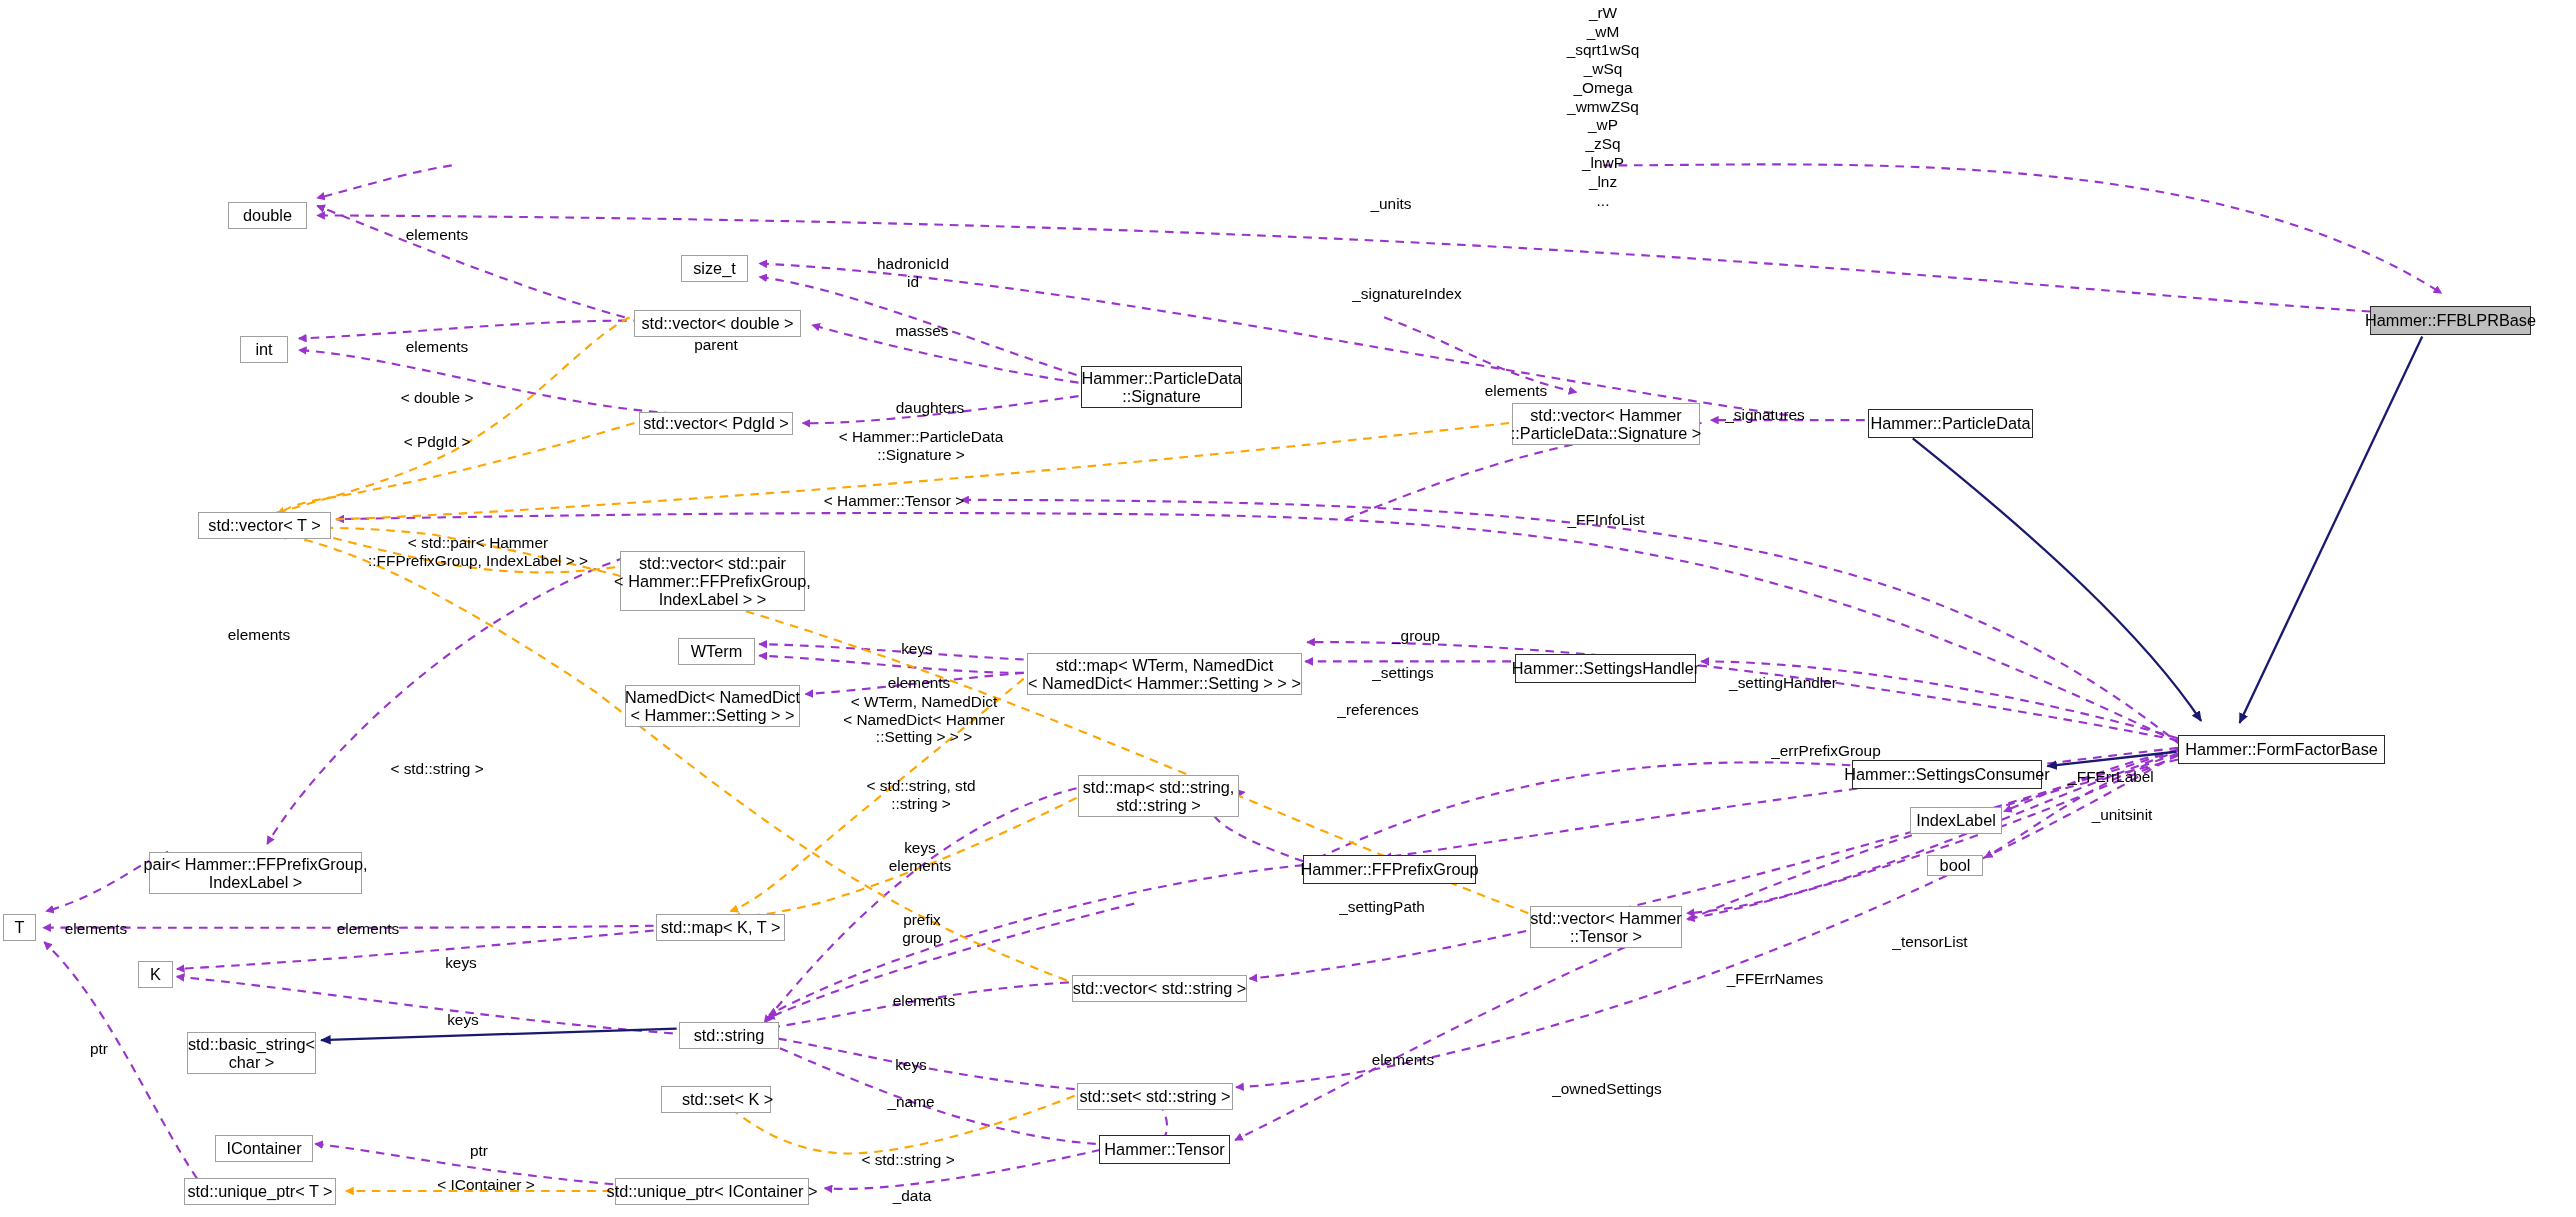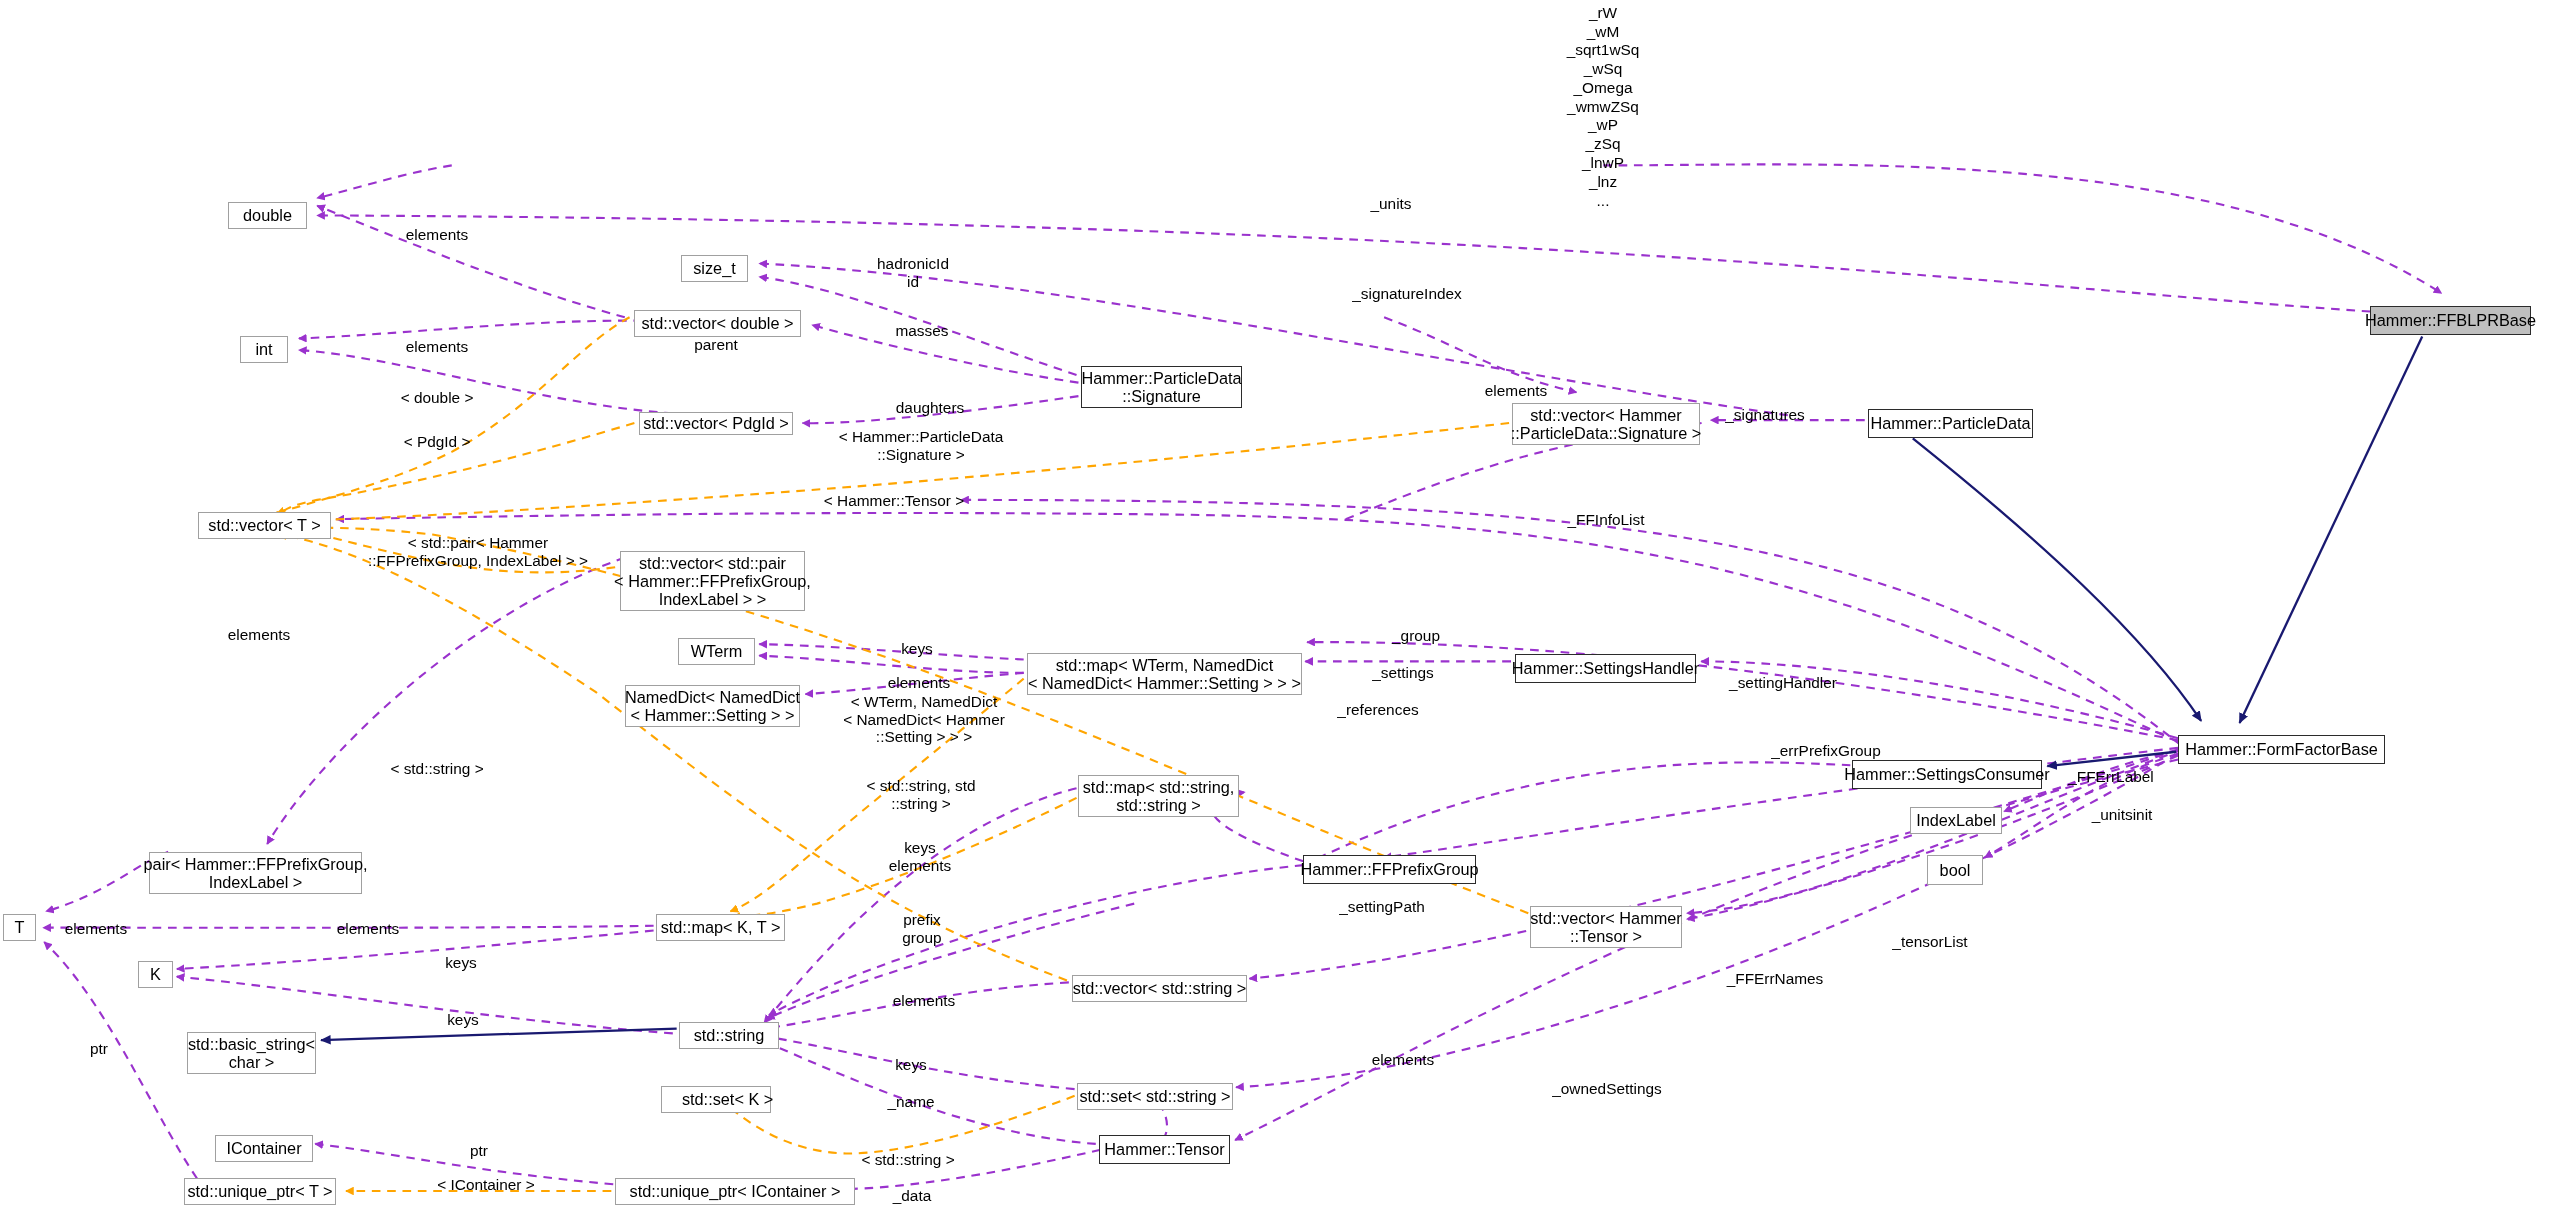--- a/index.html
+++ b/index.html
@@ -238,36 +238,36 @@
 &lt; Hammer::Setting &gt; &gt;</div>
   <div class="node bold" style="left:1515px;top:654px;width:181px;height:29px;">Hammer::SettingsHandler</div>
   <div class="node bold" style="left:2178px;top:735px;width:207px;height:29px;">Hammer::FormFactorBase</div>
   <div class="node" style="left:1078px;top:775px;width:161px;height:42px;">std::map&lt; std::string,
 std::string &gt;</div>
   <div class="node bold" style="left:1852px;top:760px;width:190px;height:29px;">Hammer::SettingsConsumer</div>
   <div class="node" style="left:1910px;top:807px;width:92px;height:27px;">IndexLabel</div>
   <div class="node" style="left:149px;top:852px;width:213px;height:42px;">pair&lt; Hammer::FFPrefixGroup,
 IndexLabel &gt;</div>
   <div class="node bold" style="left:1303px;top:855px;width:173px;height:29px;">Hammer::FFPrefixGroup</div>
-  <div class="node" style="left:1927px;top:855px;width:56px;height:30px;">bool</div>
+  <div class="node" style="left:1927px;top:855px;width:56px;height:21px;">bool</div>
   <div class="node" style="left:1530px;top:906px;width:152px;height:42px;">std::vector&lt; Hammer
 ::Tensor &gt;</div>
   <div class="node" style="left:2.9px;top:914px;width:33px;height:27px;">T</div>
   <div class="node" style="left:656px;top:914px;width:129px;height:27px;">std::map&lt; K, T &gt;</div>
   <div class="node" style="left:138px;top:961px;width:35px;height:27px;">K</div>
   <div class="node" style="left:1072px;top:975px;width:175px;height:27px;">std::vector&lt; std::string &gt;</div>
   <div class="node" style="left:187px;top:1032px;width:129px;height:42px;">std::basic_string&lt;
 char &gt;</div>
   <div class="node" style="left:679px;top:1022px;width:100px;height:27px;">std::string</div>
   <div class="node" style="left:661px;top:1086px;width:110px;height:27px;padding-left:28px;">std::set&lt; K &gt;</div>
   <div class="node" style="left:1077px;top:1083px;width:156px;height:27px;">std::set&lt; std::string &gt;</div>
   <div class="node" style="left:215px;top:1135px;width:98px;height:27px;">IContainer</div>
   <div class="node bold" style="left:1099px;top:1135px;width:131px;height:29px;">Hammer::Tensor</div>
   <div class="node" style="left:184px;top:1178px;width:152px;height:27px;">std::unique_ptr&lt; T &gt;</div>
-  <div class="node" style="left:615px;top:1178px;width:240px;height:27px;">std::unique_ptr&lt; IContainer &gt;</div>
+  <div class="node" style="left:615px;top:1178px;width:194px;height:27px;">std::unique_ptr&lt; IContainer &gt;</div>
 
   <div class="edge-label" style="left:1391px;top:195px;">_units</div>
   <div class="edge-label" style="left:437px;top:226px;">elements</div>
   <div class="edge-label" style="left:913px;top:255px;">hadronicId
 id</div>
   <div class="edge-label" style="left:1407px;top:285px;">_signatureIndex</div>
   <div class="edge-label" style="left:922px;top:322px;">masses</div>
   <div class="edge-label" style="left:437px;top:338px;">elements</div>
   <div class="edge-label" style="left:716px;top:336px;">parent</div>
   <div class="edge-label" style="left:437px;top:389px;">&lt; double &gt;</div>

